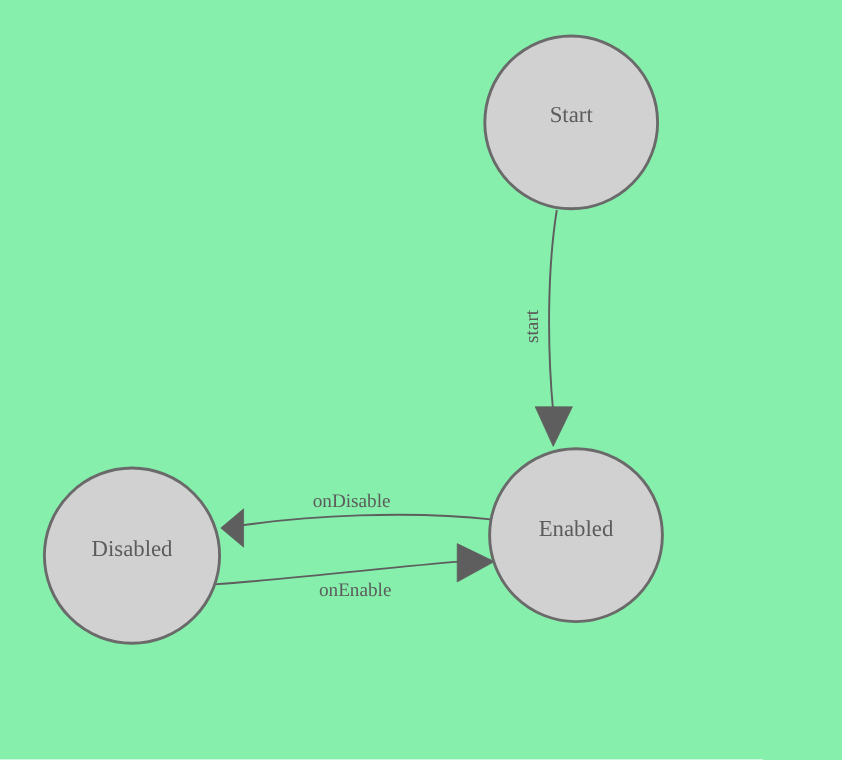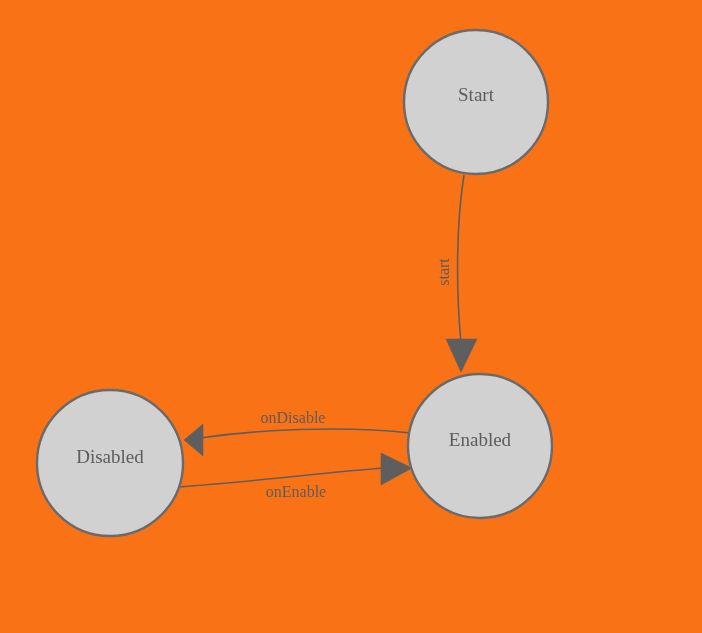--- a/index.html
+++ b/index.html
@@ -11,21 +11,21 @@
   body {
     width: 702px;
     height: 633px;
     font-family: "Liberation Serif", serif;
     overflow: hidden;
   }
   #diagram-canvas {
     position: relative;
     width: 702px;
     height: 633px;
-    background: #f97316;
+    background: #86efac;
   }
   #diagram-svg {
     position: absolute;
     top: 0;
     left: 0;
     width: 702px;
     height: 633px;
     display: block;
   }
   .node-circle {

